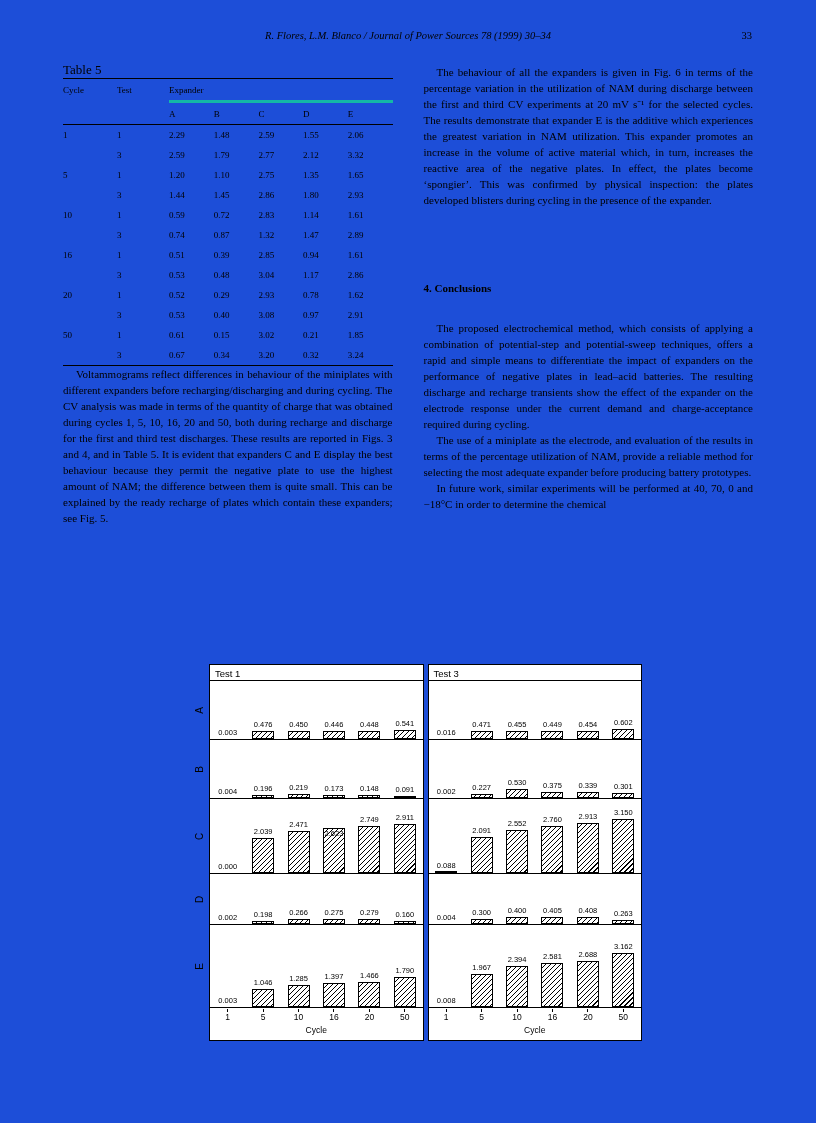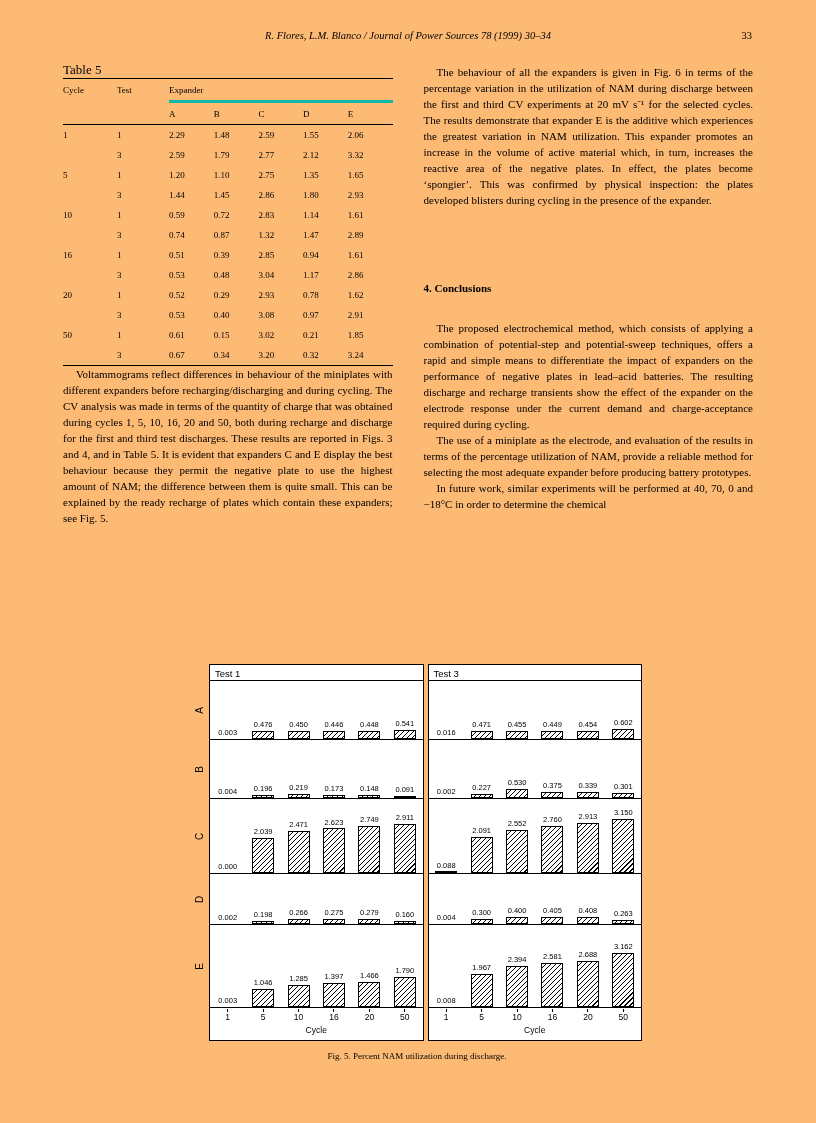--- a/index.html
+++ b/index.html
@@ -1,20 +1,20 @@
 <!DOCTYPE html>
 <html><head>
 <meta charset="utf-8">
 <style>
   html, body { margin: 0; padding: 0; background: #ffffff; }
   .page {
     position: relative;
     width: 816px;
     height: 1123px;
-    background: #fdba74;
+    background: #1d4ed8;
     color: #000000;
     font-family: "Liberation Serif", serif;
     overflow: hidden;
   }
   .running-head {
     position: absolute;
     top: 30px; left: 0; width: 100%;
     text-align: center;
     font-style: italic;
     font-size: 10.5px;
@@ -328,21 +328,21 @@
               <div class="slot">
                 <div class="bar" style="height: 32.663px;"></div>
                 <div class="bar-label" style="bottom: 36.663px;">2.039</div>
               </div>
               <div class="slot">
                 <div class="bar" style="height: 40.007px;"></div>
                 <div class="bar-label" style="bottom: 44.007px;">2.471</div>
               </div>
               <div class="slot">
                 <div class="bar" style="height: 42.591px;"></div>
-                <div class="bar-label" style="bottom: 46px;">2.623</div>
+                <div class="bar-label" style="bottom: 35px;">2.623</div>
               </div>
               <div class="slot">
                 <div class="bar" style="height: 44.733px;"></div>
                 <div class="bar-label" style="bottom: 48.733px;">2.749</div>
               </div>
               <div class="slot">
                 <div class="bar" style="height: 47.487px;"></div>
                 <div class="bar-label" style="bottom: 51.487px;">2.911</div>
               </div>
             </div>
@@ -578,16 +578,15 @@
               <div class="x-label">20</div>
             </div>
             <div class="x-slot">
               <div class="tick"></div>
               <div class="x-label">50</div>
             </div>
           </div>
         <div class="x-title">Cycle</div>
       </div>
     </div>
-    <div class="fig-caption">Fig. 5. Percent NAM utilization during discharge.</div>
   </div>
 
 </div>
 
 </body></html>

